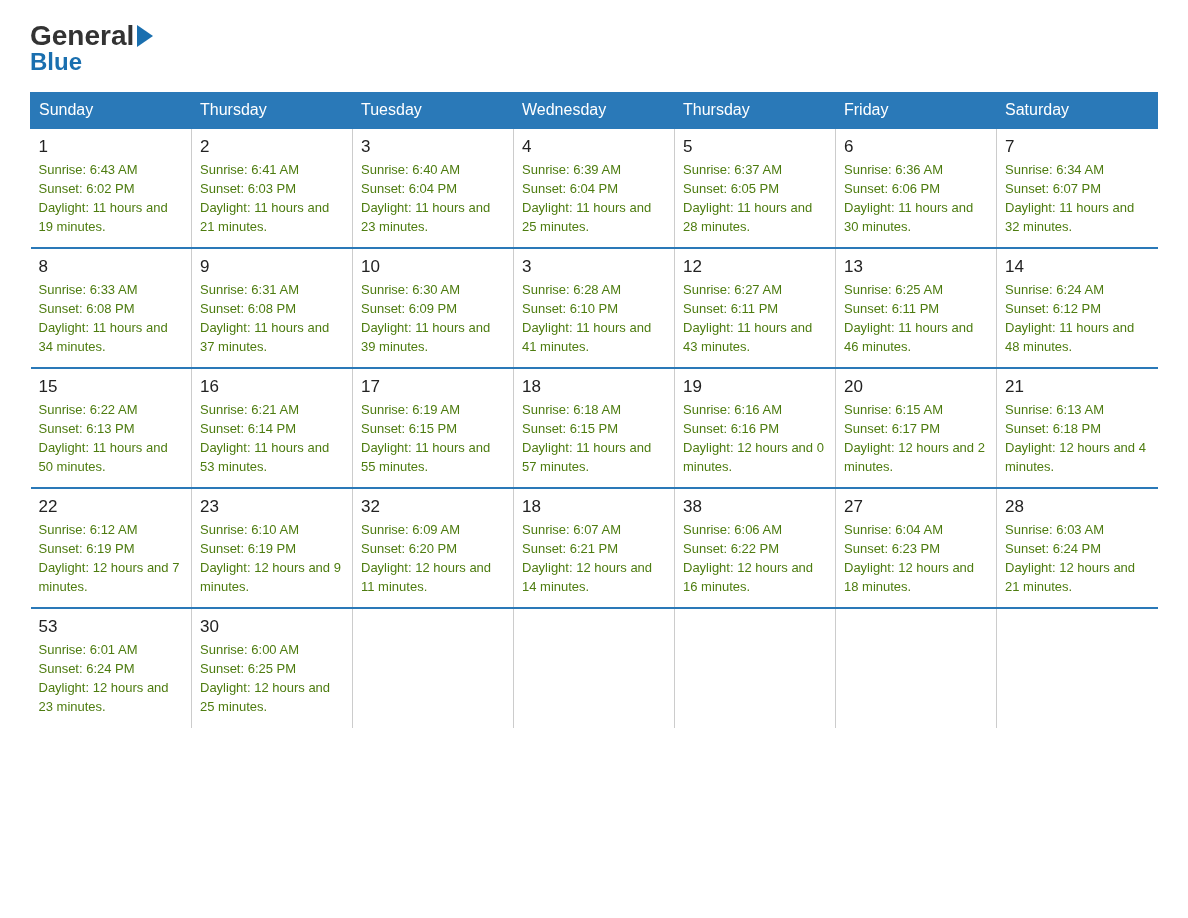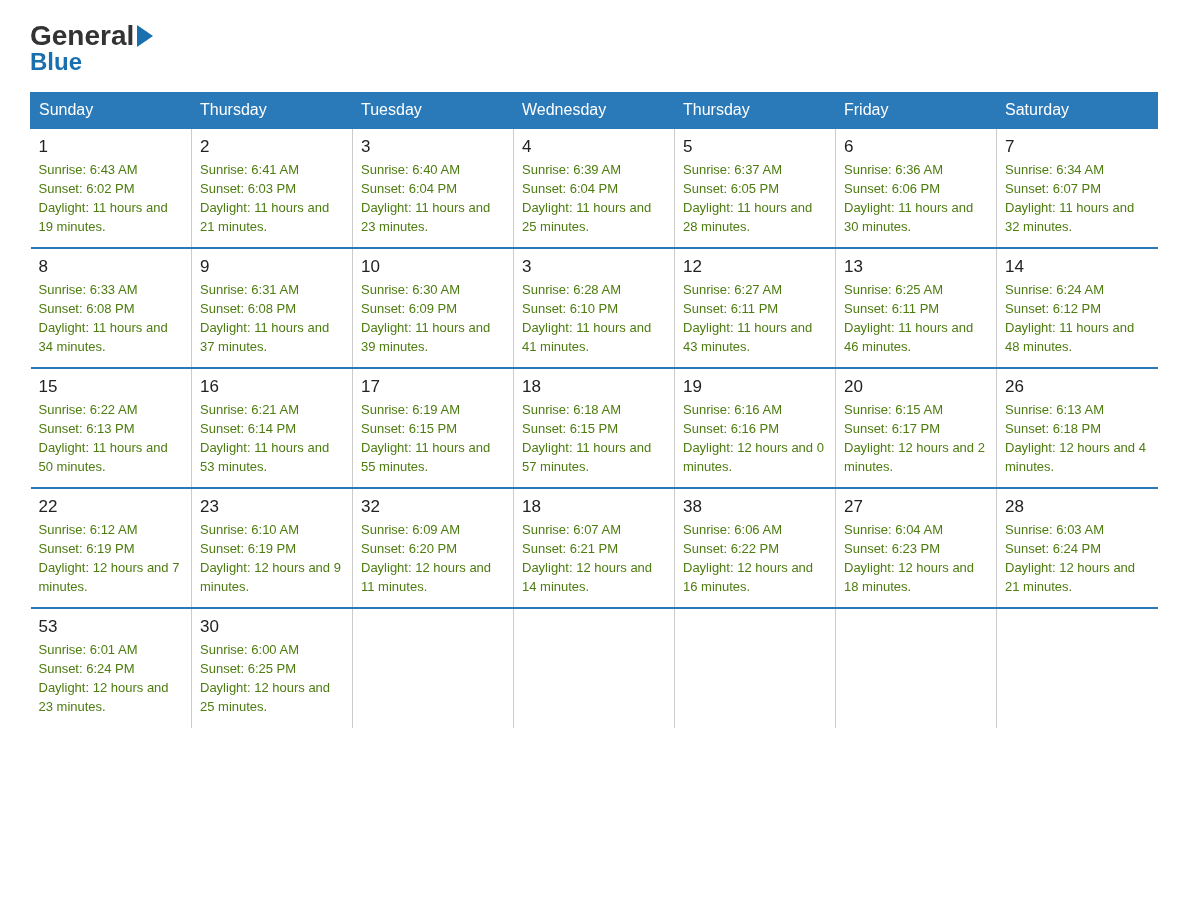--- a/index.html
+++ b/index.html
@@ -189,21 +189,21 @@
         </td>
         <td>
           <span class="day-num">19</span>
           <div class="day-info">Sunrise: 6:16 AM<br>Sunset: 6:16 PM<br>Daylight: 12 hours and 0 minutes.</div>
         </td>
         <td>
           <span class="day-num">20</span>
           <div class="day-info">Sunrise: 6:15 AM<br>Sunset: 6:17 PM<br>Daylight: 12 hours and 2 minutes.</div>
         </td>
         <td>
-          <span class="day-num">26</span>
+          <span class="day-num">21</span>
           <div class="day-info">Sunrise: 6:13 AM<br>Sunset: 6:18 PM<br>Daylight: 12 hours and 4 minutes.</div>
         </td>
       </tr>
       <tr>
         <td>
           <span class="day-num">22</span>
           <div class="day-info">Sunrise: 6:12 AM<br>Sunset: 6:19 PM<br>Daylight: 12 hours and 7 minutes.</div>
         </td>
         <td>
           <span class="day-num">23</span>

